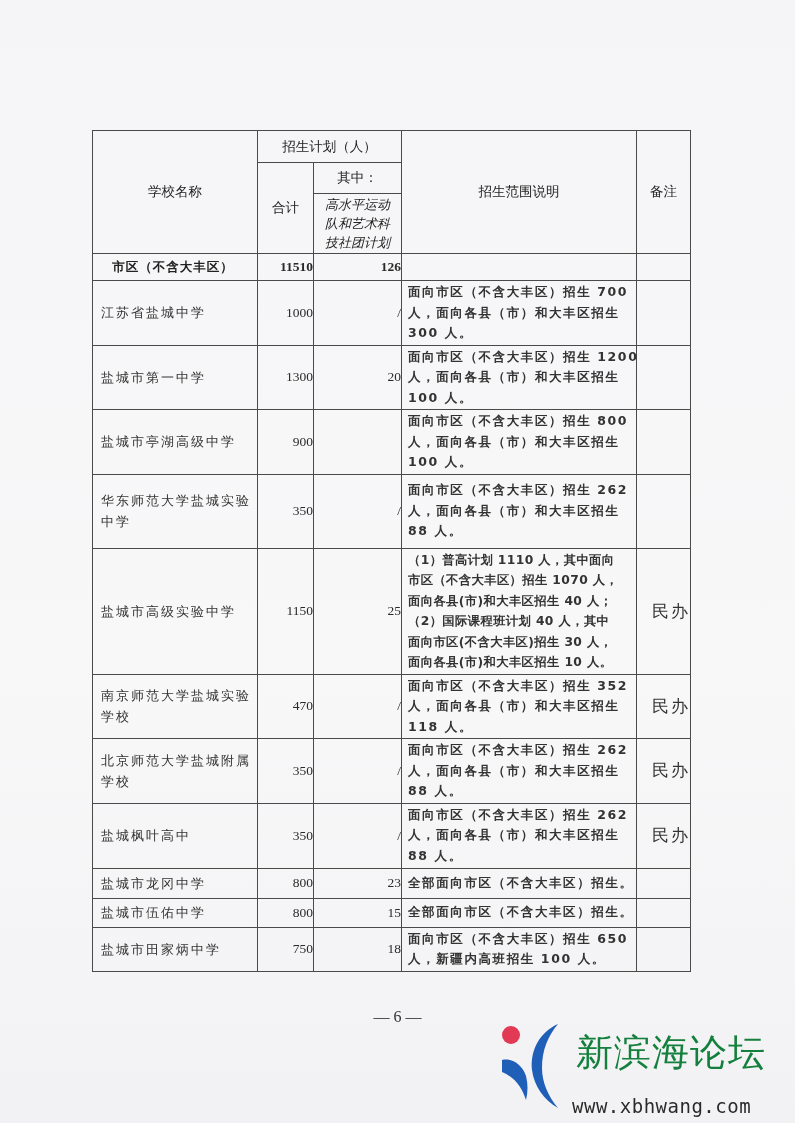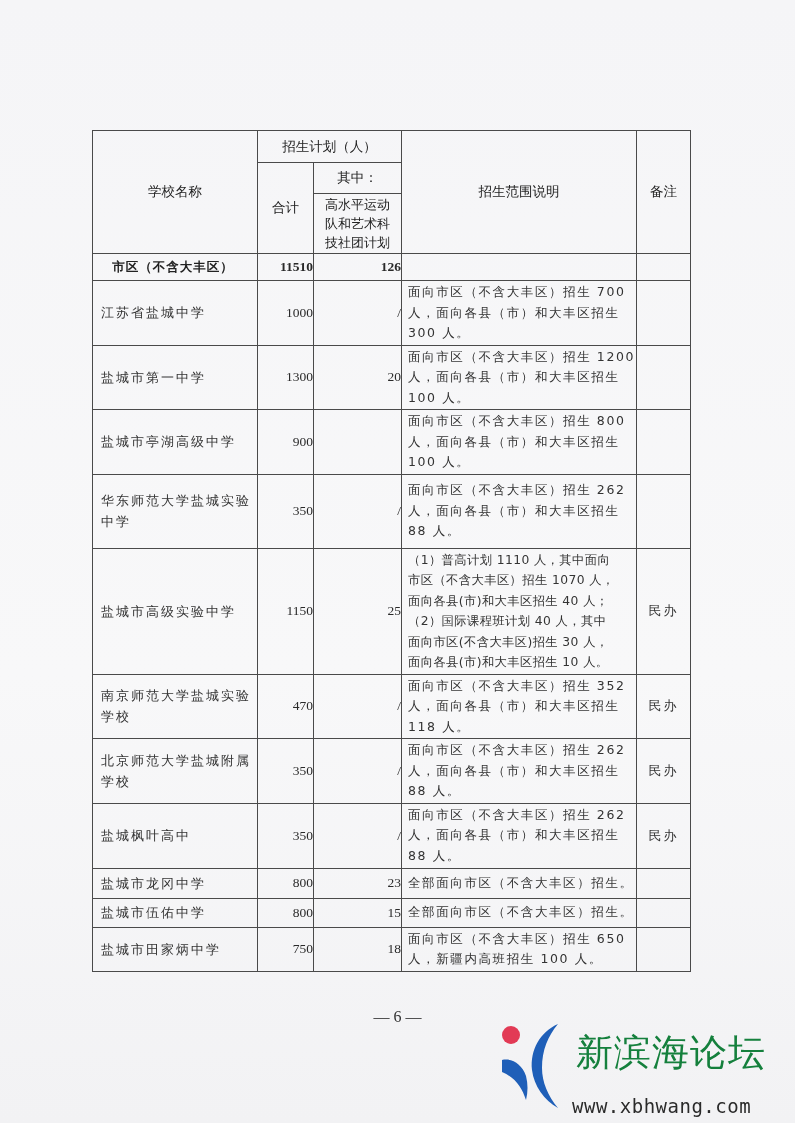--- a/index.html
+++ b/index.html
@@ -19,29 +19,29 @@
     border-collapse: collapse;
     table-layout: fixed;
     font-size: 13px;
   }
   table.plan td {
     border: 1.3px solid #4a4a4a;
     padding: 0;
     vertical-align: middle;
   }
   .hdr { text-align: center; font-family: Liberation Serif, serif; font-size: 13.5px; color: #222; }
-  .hdr-sub { text-align: center; font-family: "DejaVu Sans", "Liberation Sans", sans-serif; font-size: 13px; line-height: 19px; color: #222; }
+  .hdr-sub { text-align: center; font-family: "DejaVu Sans", "Liberation Sans", sans-serif; font-size: 13px; line-height: 19px; color: #222; font-style: italic; }
   .bold-row td { font-weight: bold; }
   .name { padding-left: 8px !important; padding-right: 4px !important; letter-spacing: 2px; line-height: 21px; font-size: 13px; font-family: Liberation Serif, serif; color: #333; margin-top: 28px; }
   .name.center { text-align: center; padding-left: 0 !important; letter-spacing: 1px; font-size: 12.5px; color: #222; }
   .num { text-align: right; font-size: 13.5px; font-family: "Liberation Serif", "DejaVu Serif", serif; }
   .num.bold { font-weight: bold; }
-  .desc { padding: 1px 4px 1px 6px !important; font-size: 12.5px; line-height: 20.5px; letter-spacing: 1.6px; font-family: "DejaVu Sans", "Liberation Sans", sans-serif; color: #333; text-align: justify; }
+  .desc { padding: 1px 4px 1px 6px !important; font-size: 12.5px; line-height: 20.5px; letter-spacing: 1.6px; font-family: "DejaVu Sans", "Liberation Sans", sans-serif; color: #333; text-align: justify; font-weight: bold; }
   .desc.tight { letter-spacing: 0.4px; font-size: 12.3px; }
-  .remark { text-align: center; font-size: 13px; letter-spacing: 2px; font-family: "DejaVu Sans", "Liberation Sans", sans-serif; color: #333; }
+  .remark { text-align: right; font-size: 17px; letter-spacing: 2px; font-family: "DejaVu Sans", "Liberation Sans", sans-serif; color: #333; }
   .desc-line { display: block; white-space: nowrap; }
   .footer-page {
     position: absolute; left: 0; width: 795px; top: 1008px; text-align: center;
     font-size: 16px; color: #333; font-family: "Liberation Serif", "DejaVu Serif", serif;
   }
   .watermark { position: absolute; left: 500px; top: 1020px; width: 290px; height: 100px; }
   .wm-logo { position: absolute; left: 0; top: 0; width: 60px; height: 90px; }
   .wm-title {
     position: absolute; left: 76px; top: 8px; font-size: 37px; letter-spacing: 1px;
     font-family: "DejaVu Sans", "Liberation Sans", sans-serif; color: #15803d; white-space: nowrap;

